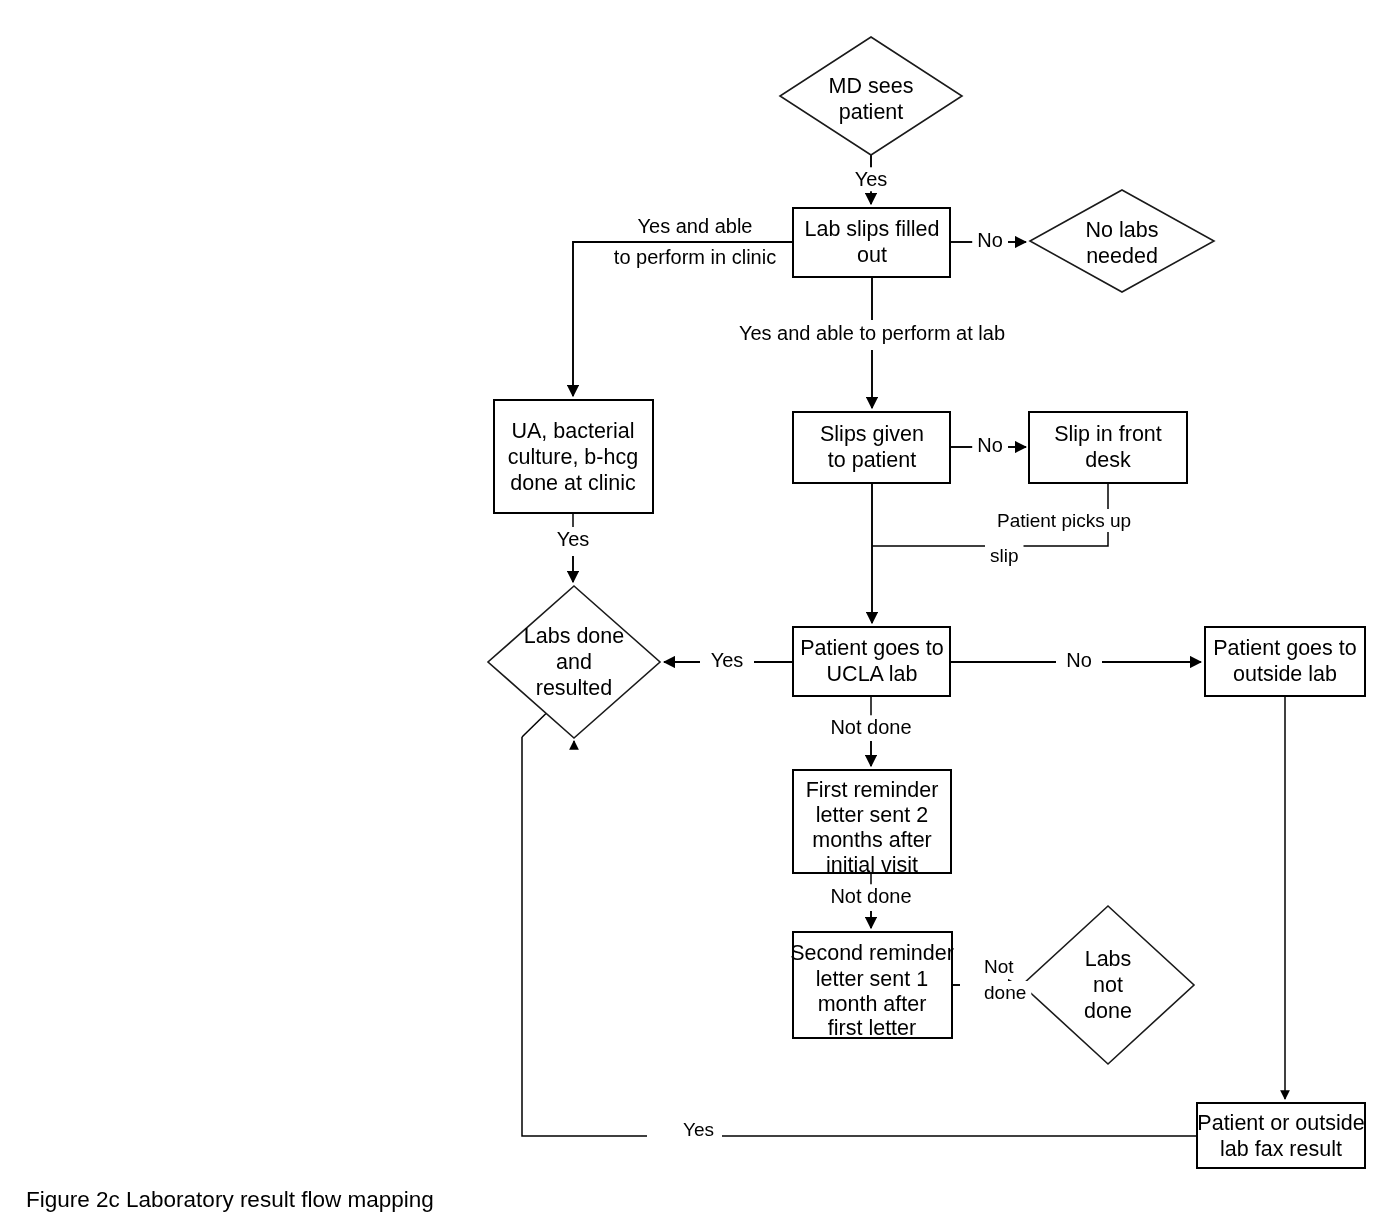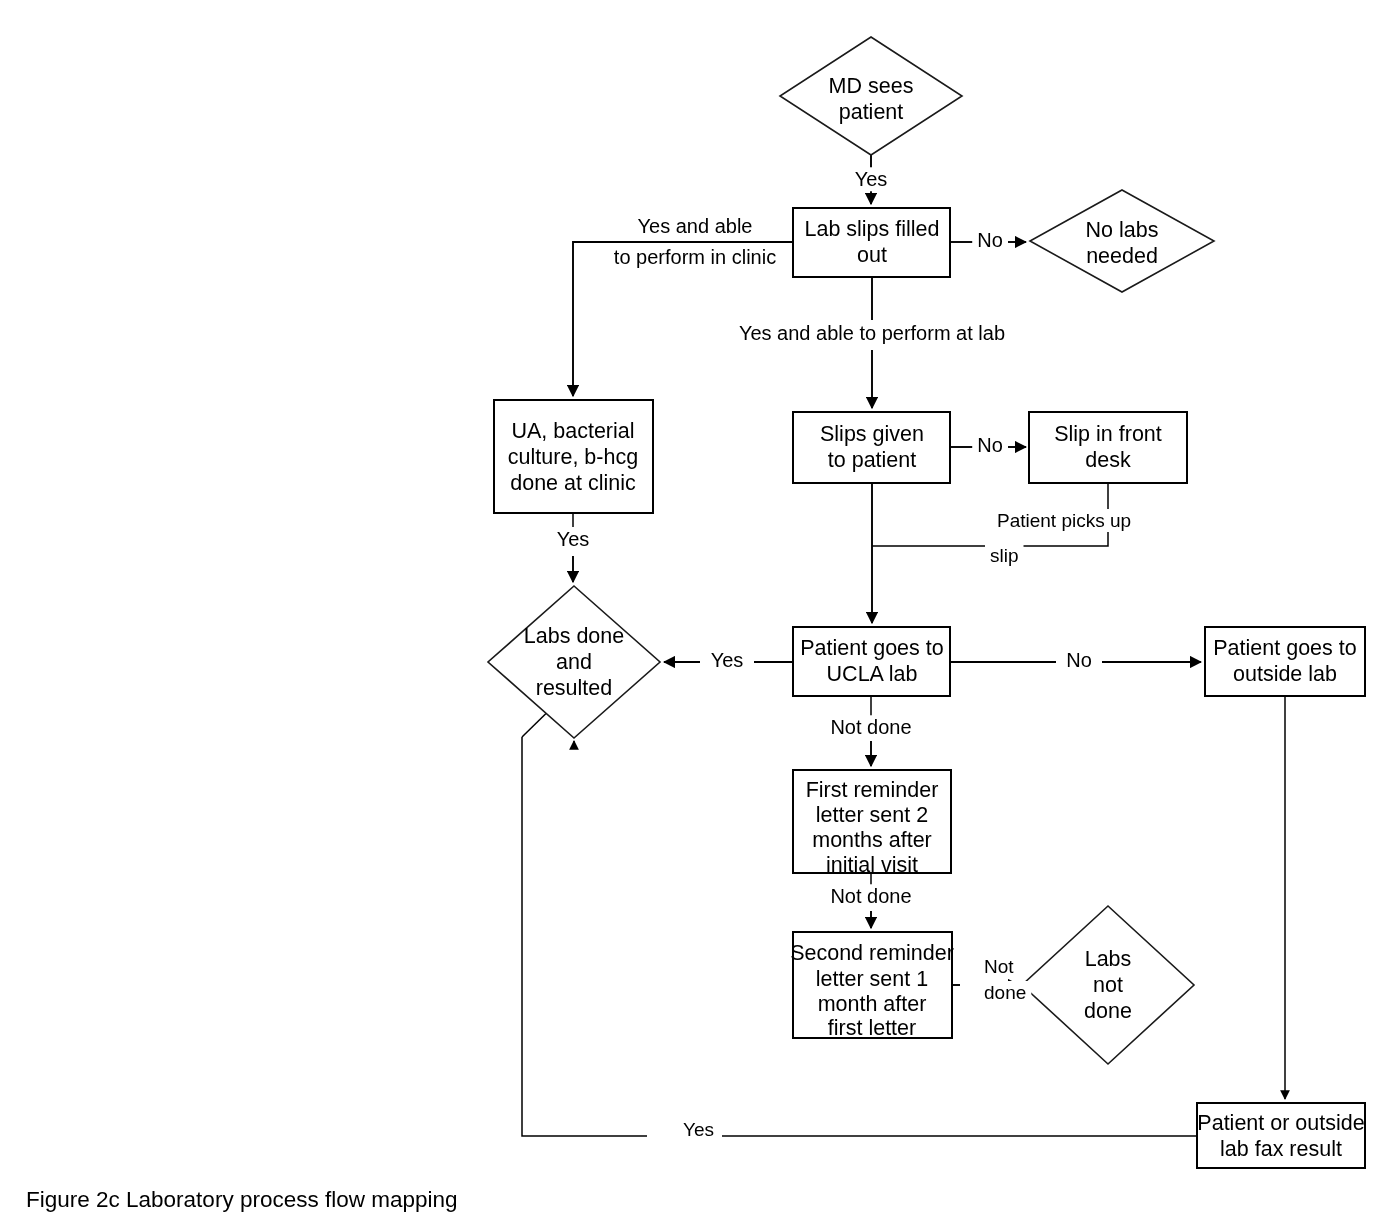--- a/index.html
+++ b/index.html
@@ -287,16 +287,16 @@
       <text class="edge-label-sm" x="962" y="973">Not</text>
     <rect x="957" y="981" width="52.28125" height="23" fill="#ffffff"></rect>
       <text class="edge-label-sm" x="962" y="999">done</text>
 
     <rect x="656" y="1118" width="41" height="23" fill="#ffffff"></rect>
       <text class="edge-label-sm" x="661" y="1136">Yes</text>
   </svg>
 
   <div id="caption">
     <span class="cap-bold">Figure 2c</span>
-    <span class="cap-rest">Laboratory process flow mapping</span>
+    <span class="cap-rest">Laboratory result flow mapping</span>
   </div>
 
 </div>
 
 </body></html>

